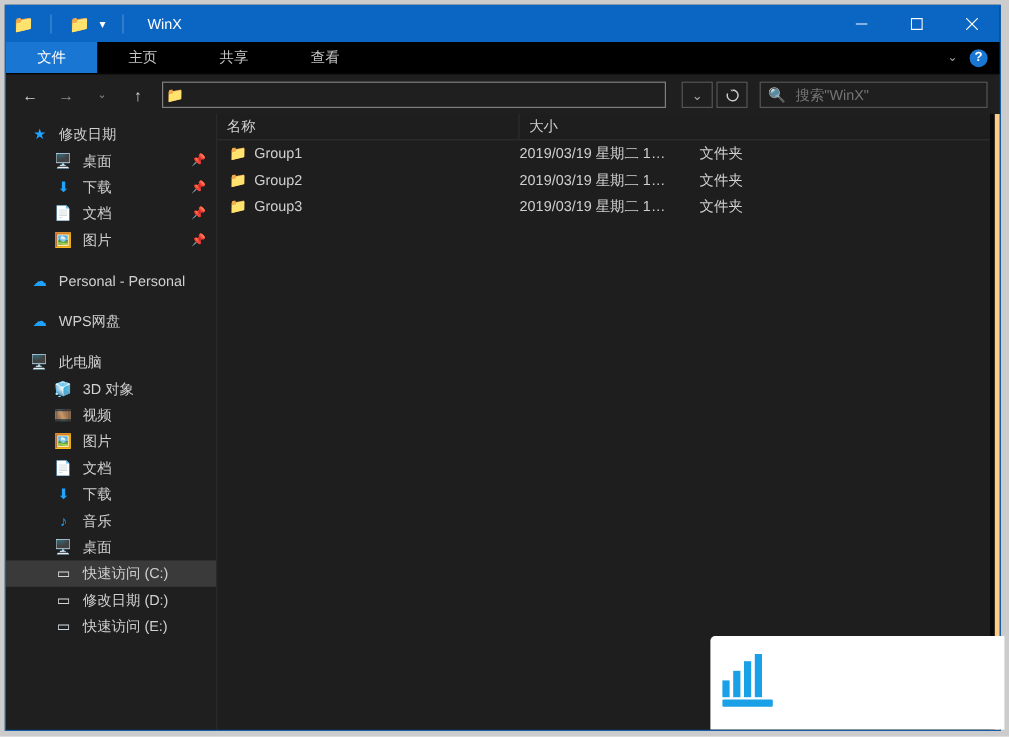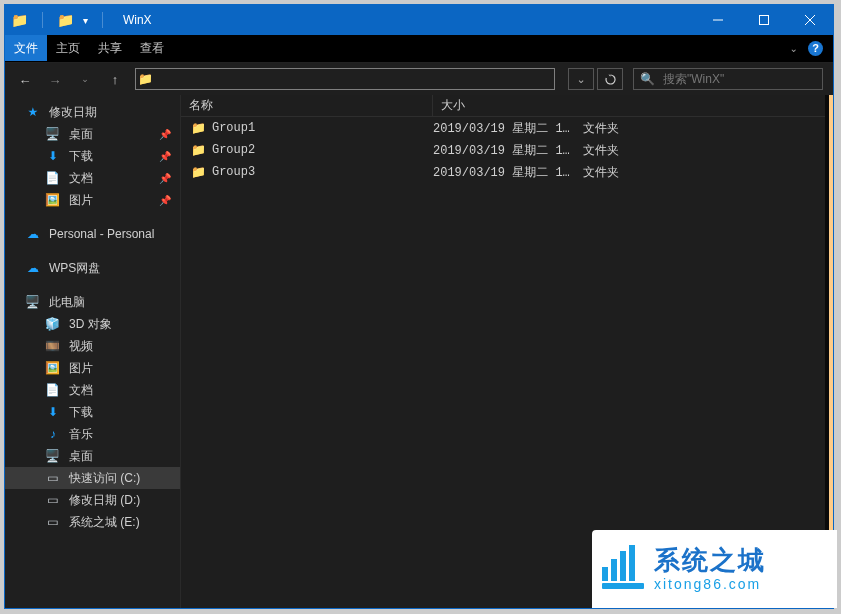--- a/index.html
+++ b/index.html
@@ -11,21 +11,21 @@
   .titlebar { height:30px; background:#0b66c3; display:flex; align-items:center; }
   .qat { display:flex; align-items:center; gap:8px; padding:0 6px; }
   .folder-ico { font-size:14px; }
   .sep-v { width:1px; height:16px; background:rgba(255,255,255,0.25); margin:0 6px; }
   .tb-text { color:#fff; margin-left:8px; font-size:12px; }
   .tb-btns { margin-left:auto; display:flex; }
   .tb-btn { width:46px; height:30px; display:flex; align-items:center; justify-content:center; color:#fff; font-size:10px; }
 
   
   .ribbon { height:26px; background:#000; display:flex; align-items:stretch; }
-  .tab { color:#c5c5c5; padding:0 9px; display:flex; align-items:center; cursor:default; }
+  .tab { color:#c5c5c5; padding:0 26px; display:flex; align-items:center; cursor:default; }
   .tab.file { background:#1976d2; color:#fff; }
   .ribbon-right { margin-left:auto; display:flex; align-items:center; gap:10px; padding-right:10px; }
   .chev-down { color:#a0a0a0; font-size:10px; }
   .help-badge { width:15px; height:15px; border-radius:50%; background:#1976d2; color:#fff; font-size:11px; font-weight:bold; display:flex;align-items:center;justify-content:center; }
   .ribbon-sep { height:2px; background:#222; border-top:1px solid #000; }
 
   
   .navrow { height:32px; background:#1f1f1f; display:flex; align-items:center; padding:0 10px; gap:10px; }
   .nav-btn { color:#888; font-size:13px; width:20px; text-align:center; }
   .nav-btn.enabled { color:#d0d0d0; }
@@ -41,21 +41,21 @@
   .body { flex:1; display:flex; min-height:0; }
   .sidebar { width:175px; background:#1f1f1f; color:#d0d0d0; overflow:hidden; padding-top:6px; }
   .side-item { display:flex; align-items:center; height:22px; padding-left:20px; gap:8px; position:relative; }
   .side-header { font-weight:normal; }
   .side-item.child { padding-left:40px; }
   .side-item.selected { background:#3a3a3a; }
   .pin { position:absolute; right:8px; color:#6c6c6c; font-size:10px; }
   .side-gap { height:12px; }
   .ico { width:16px; display:inline-flex; justify-content:center; font-size:12px; }
 
-  .main { flex:1; background:#1e1e1e; color:#d0d0d0; display:flex; flex-direction:column; border-left:1px solid #2a2a2a;font-family:Liberation Mono, monospace; }
+  .main { flex:1; background:#1e1e1e; color:#d0d0d0; display:flex; flex-direction:column; border-left:1px solid #2a2a2a; }
   .columns { display:flex; height:22px; border-bottom:1px solid #2e2e2e; align-items:center; color:#cfcfcf; }
   .col { border-right:1px solid #2e2e2e; padding-left:8px; height:100%; display:flex; align-items:center; }
   .col.name { width:252px; }
   .col.date { width:150px; }
   .col.type { width:146px; }
   .col.size { flex:1; border-right:none; }
   .filelist { flex:1; }
   .file-row { display:flex; height:22px; align-items:center; padding-left:10px; }
   .fr-name { width:242px; display:flex; align-items:center; gap:6px; }
   .fr-date { width:150px; }
@@ -218,21 +218,21 @@
           <div class="side-item child selected">
             <span class="ico" style="color:#cfd5da">▭</span>
             <span>快速访问 (C:)</span>
           </div>
           <div class="side-item child ">
             <span class="ico" style="color:#cfd5da">▭</span>
             <span>修改日期 (D:)</span>
           </div>
           <div class="side-item child ">
             <span class="ico" style="color:#cfd5da">▭</span>
-            <span>系统之城 (E:)</span>
+            <span>快速访问 (E:)</span>
           </div>
         </div>
 
       <div class="main">
         <div class="columns">
           <div class="col name">名称</div>
           <div class="col size">大小</div>
         </div>
         <div class="filelist" id="filelist">
             <div class="file-row">
@@ -271,18 +271,14 @@
   <div class="watermark">
     <div class="wm-logo">
       <div class="wm-bars">
           <div style="height:14px"></div>
           <div style="height:22px"></div>
           <div style="height:30px"></div>
           <div style="height:36px"></div>
         </div>
       <div style="height:6px;background:#1aa0e6;margin-top:2px;border-radius:1px;"></div>
     </div>
-    <div class="wm-txt">
-      <span class="wm-title">系统之城</span>
-      <span class="wm-url">xitong86.com</span>
-    </div>
   </div>
 </div>
 
 </body></html>

